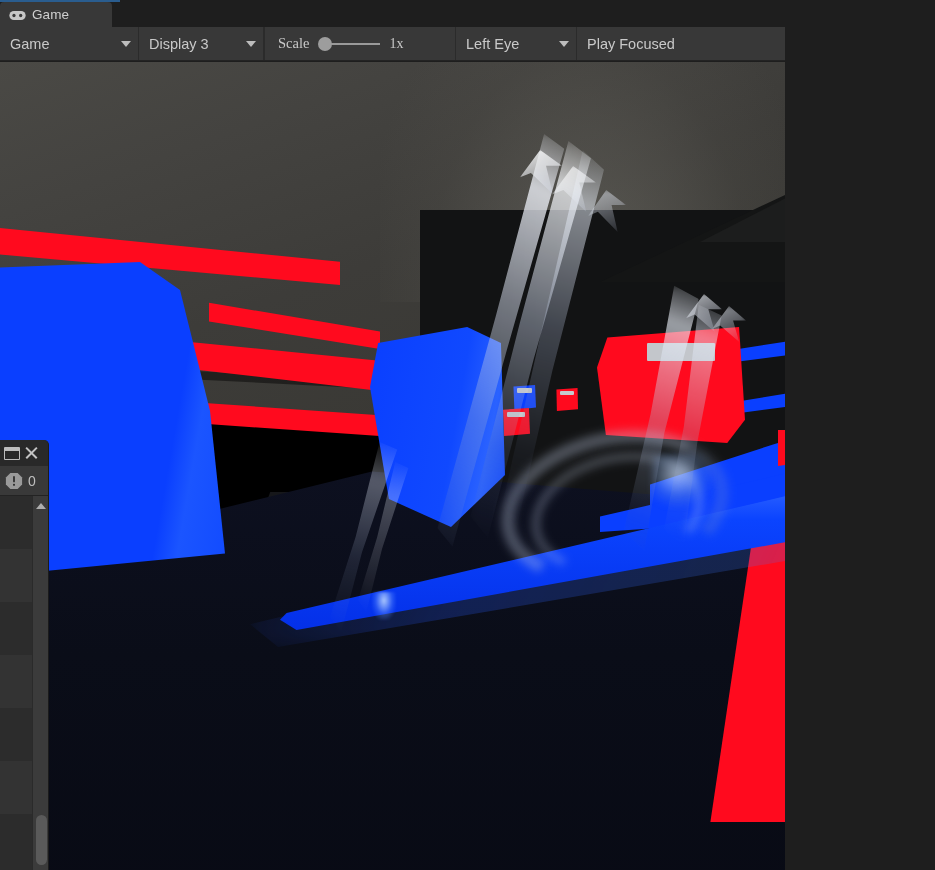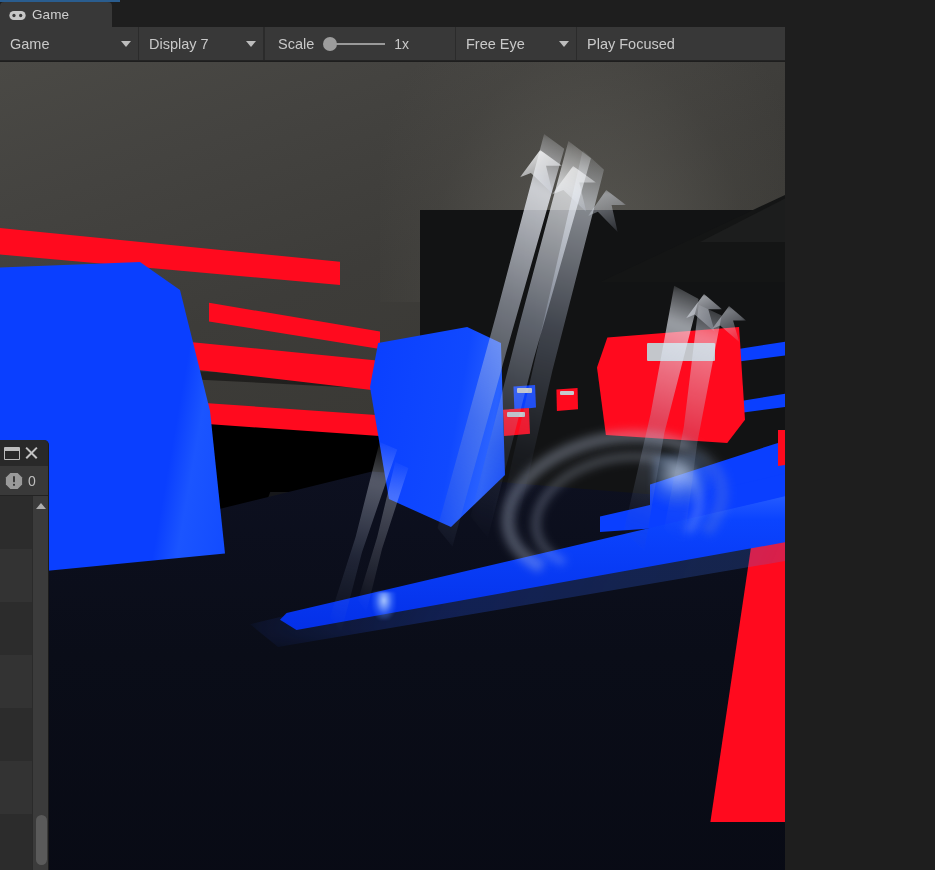--- a/index.html
+++ b/index.html
@@ -83,20 +83,21 @@
   .w-display{ width: 124px; }
   .w-aspect { width: 244px; }
   .w-eye    { width: 120px; }
 
   .tb-scale {
     display: flex; align-items: center; gap: 9px;
     padding: 0 12px 0 13px;
     width: 190px;
     cursor: default;
     white-space: nowrap;
+    font-family: Liberation Serif, serif;
   }
   .slider-wrap {
     position: relative; width: 62px; height: 14px;
     display: flex; align-items: center; cursor: pointer;
   }
   .slider-track {
     position: absolute; left: 7px; right: 0; top: 6px;
     height: 2px; background: #9a9a9a;
   }
   .slider-knob {
@@ -491,39 +492,39 @@
 
   <div class="toolbar">
 
     <div class="tb-dropdown w-game">
       <span class="cap">Game</span>
       <span class="caret"></span>
     </div>
     <div class="tb-sep"></div>
 
     <div class="tb-dropdown w-display">
-      <span class="cap">Display 7</span>
+      <span class="cap">Display 3</span>
       <span class="caret"></span>
     </div>
     <div class="tb-sep"></div>
 
     <div class="tb-sep"></div>
 
     <div class="tb-scale">
       <span>Scale</span>
       <span class="slider-wrap">
         <span class="slider-track"></span>
         <span class="slider-knob"></span>
       </span>
       <span class="scale-val">1x</span>
     </div>
     <div class="tb-sep"></div>
 
     <div class="tb-dropdown w-eye">
-      <span class="cap">Free Eye</span>
+      <span class="cap">Left Eye</span>
       <span class="caret"></span>
     </div>
     <div class="tb-sep"></div>
 
     <div class="tb-playfocused">
       <span>Play Focused</span>
     </div>
   </div>
 
   <div class="viewport">

